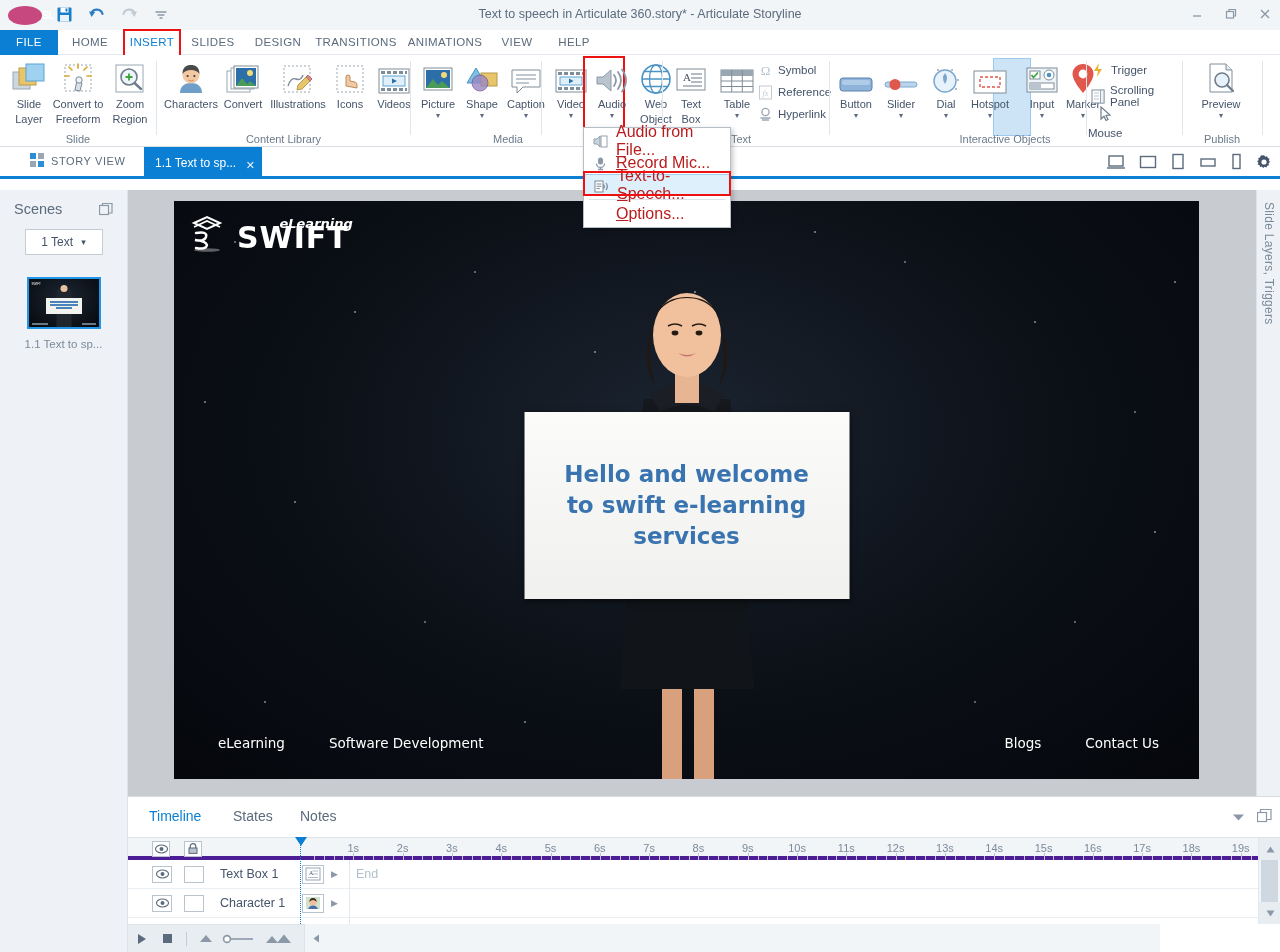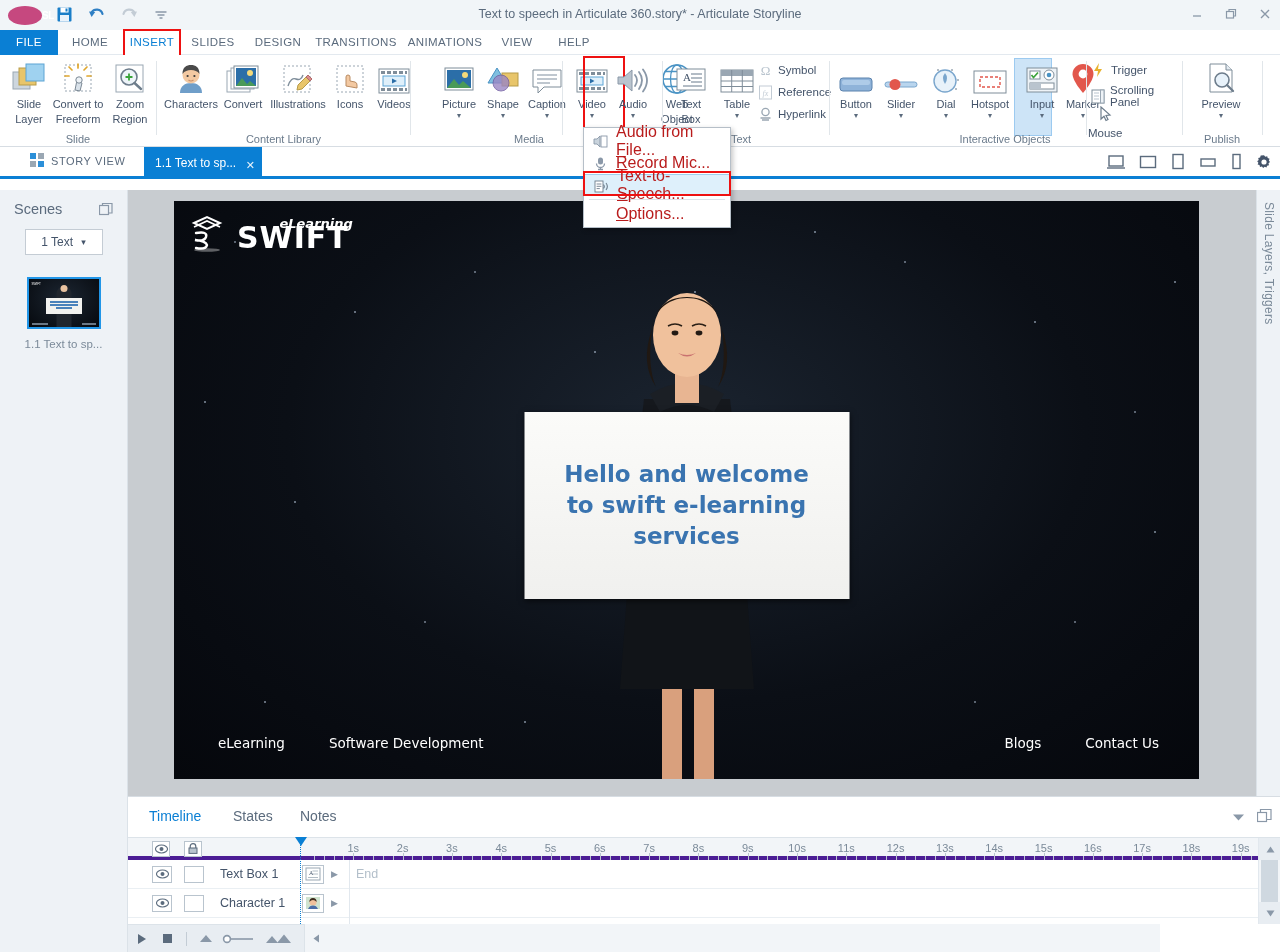--- a/index.html
+++ b/index.html
@@ -340,21 +340,21 @@
               <rect x="6" y="10" width="22" height="10" fill="#dff0fb" stroke="#5ca4d4"></rect>
               <path d="M15 12.5 l5 2.5 -5 2.5z" fill="#2b6ea8"></path>
             </svg>
         </span>
         <div class="lbl">Videos</div>
       </div>
       <div class="grp-label">Content Library</div>
     </div>
     <div class="grp-sep" style="left:410px;"></div>
 
-    <div class="grp" style="left:429px;width:249px;">
+    <div class="grp" style="left:408px;width:249px;">
       <div class="bigbtn" style="left:4px;">
         <span class="glyph">
           <svg width="34" height="32" viewBox="0 0 34 32">
               <rect x="3" y="4" width="28" height="22" fill="#fff" stroke="#7f8d99"></rect>
               <rect x="5" y="6" width="24" height="18" fill="#2b6ea8"></rect>
               <circle cx="23" cy="11" r="3" fill="#f3d97a"></circle>
               <path d="M5 24 l7-9 5 6 4-4 8 7z" fill="#4a9a58"></path>
             </svg>
         </span>
         <div class="lbl">Picture</div>

